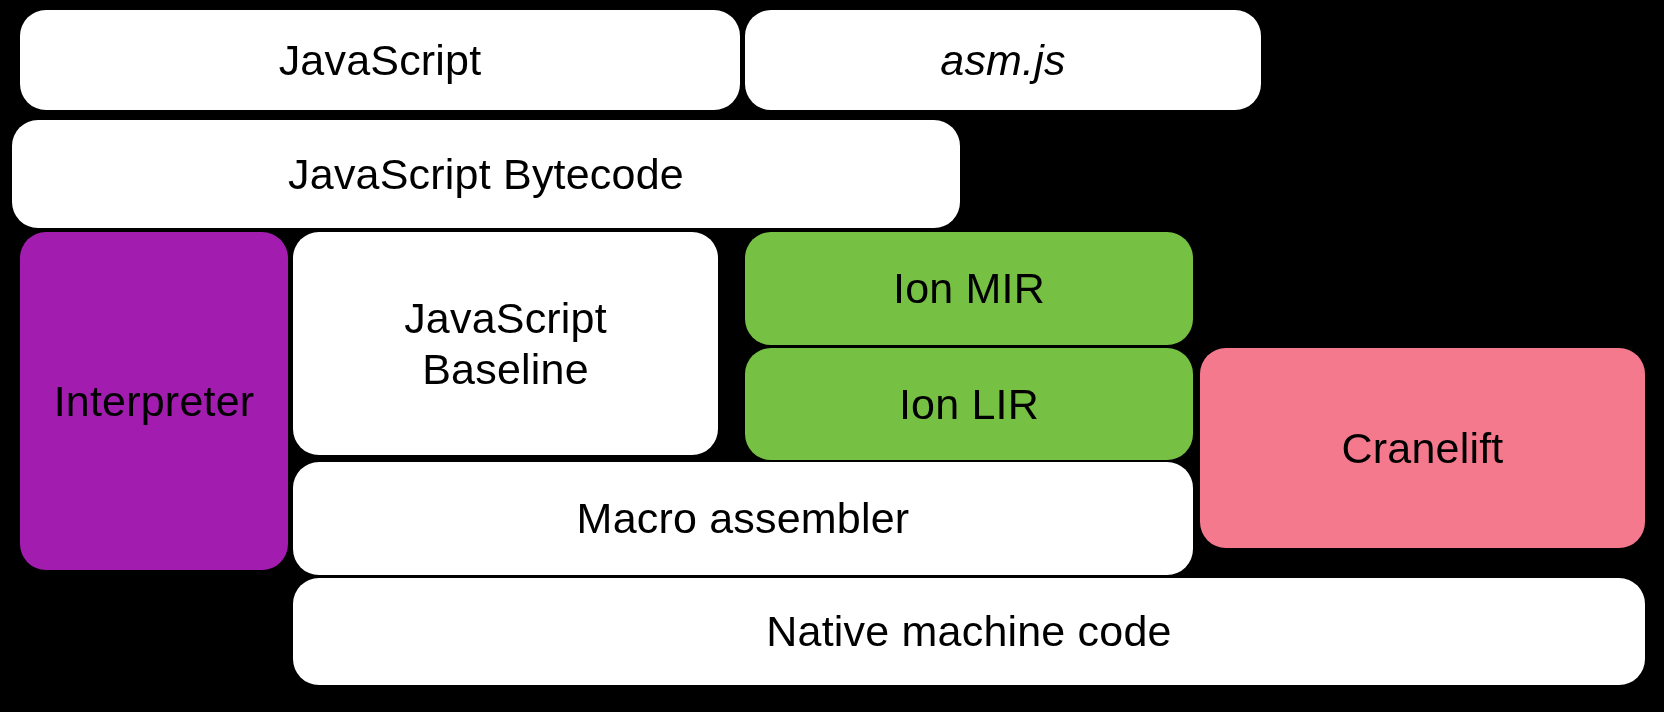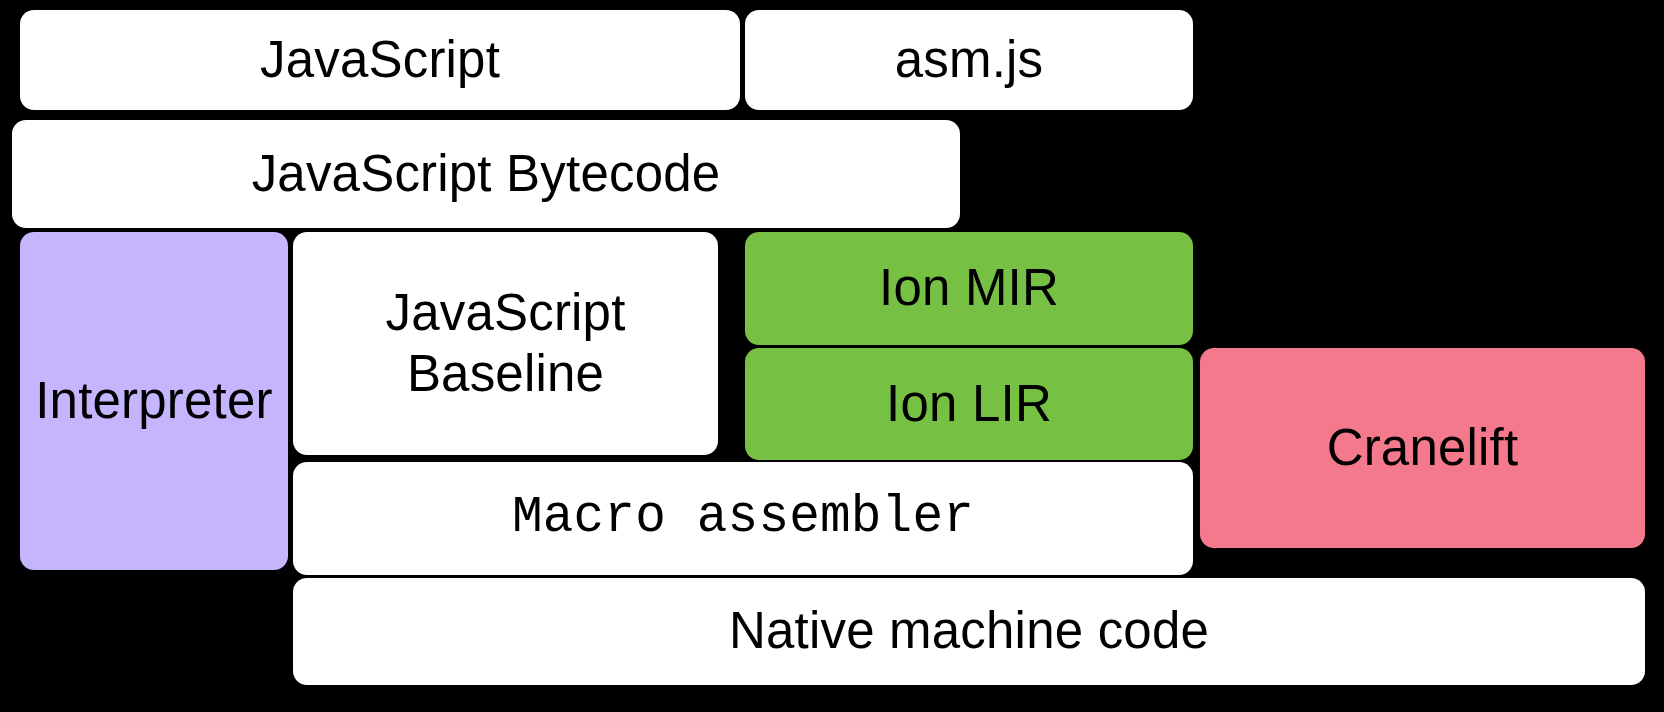--- a/index.html
+++ b/index.html
@@ -15,42 +15,42 @@
     overflow: hidden;
     font-family: "Liberation Sans", sans-serif;
   }
   .node {
     position: absolute;
     box-sizing: border-box;
     display: flex;
     align-items: center;
     justify-content: center;
     text-align: center;
-    border-radius: 14px;
+    border-radius: 26px;
     color: #000000;
-    font-size: 51px;
+    font-size: 43px;
     font-weight: 400;
     line-height: 1.18;
     letter-spacing: 0.2px;
     white-space: pre-line;
     padding: 2px 10px;
   }
   .fill-white { background: #ffffff; }
-  .fill-gray  { background: #c4b5fd; }
+  .fill-gray  { background: #a21caf; }
   .fill-green { background: #76c044; }
   .fill-pink  { background: #f5798d; }
 </style>
 </head>
 <body>
 
 <div id="stage">
     <div class="node fill-white" style="left: 20px; top: 10px; width: 720px; height: 100px;"><span>JavaScript</span></div>
-    <div class="node fill-white" style="left: 745px; top: 10px; width: 448px; height: 100px;"><span>asm.js</span></div>
+    <div class="node fill-white" style="left: 745px; top: 10px; width: 516px; height: 100px; font-style: italic;"><span>asm.js</span></div>
     <div class="node fill-white" style="left: 12px; top: 120px; width: 948px; height: 108px;"><span>JavaScript Bytecode</span></div>
     <div class="node fill-gray" style="left: 20px; top: 232px; width: 268px; height: 338px;"><span>Interpreter</span></div>
     <div class="node fill-white" style="left: 293px; top: 232px; width: 425px; height: 223px;"><span>JavaScript
 Baseline</span></div>
     <div class="node fill-green" style="left: 745px; top: 232px; width: 448px; height: 113px;"><span>Ion MIR</span></div>
     <div class="node fill-green" style="left: 745px; top: 348px; width: 448px; height: 112px;"><span>Ion LIR</span></div>
     <div class="node fill-pink" style="left: 1200px; top: 348px; width: 445px; height: 200px;"><span>Cranelift</span></div>
-    <div class="node fill-white" style="left: 293px; top: 462px; width: 900px; height: 113px; font-family: Liberation Mono, monospace;"><span>Macro assembler</span></div>
+    <div class="node fill-white" style="left: 293px; top: 462px; width: 900px; height: 113px;"><span>Macro assembler</span></div>
     <div class="node fill-white" style="left: 293px; top: 578px; width: 1352px; height: 107px;"><span>Native machine code</span></div>
   </div>
 
 </body></html>

